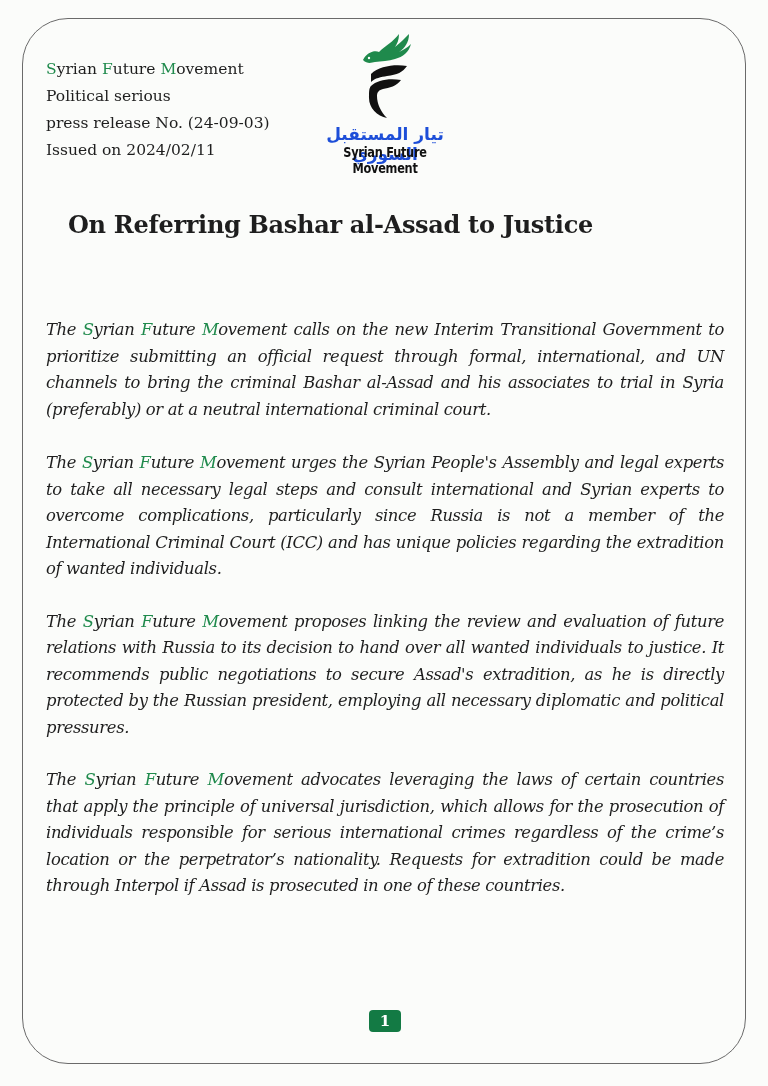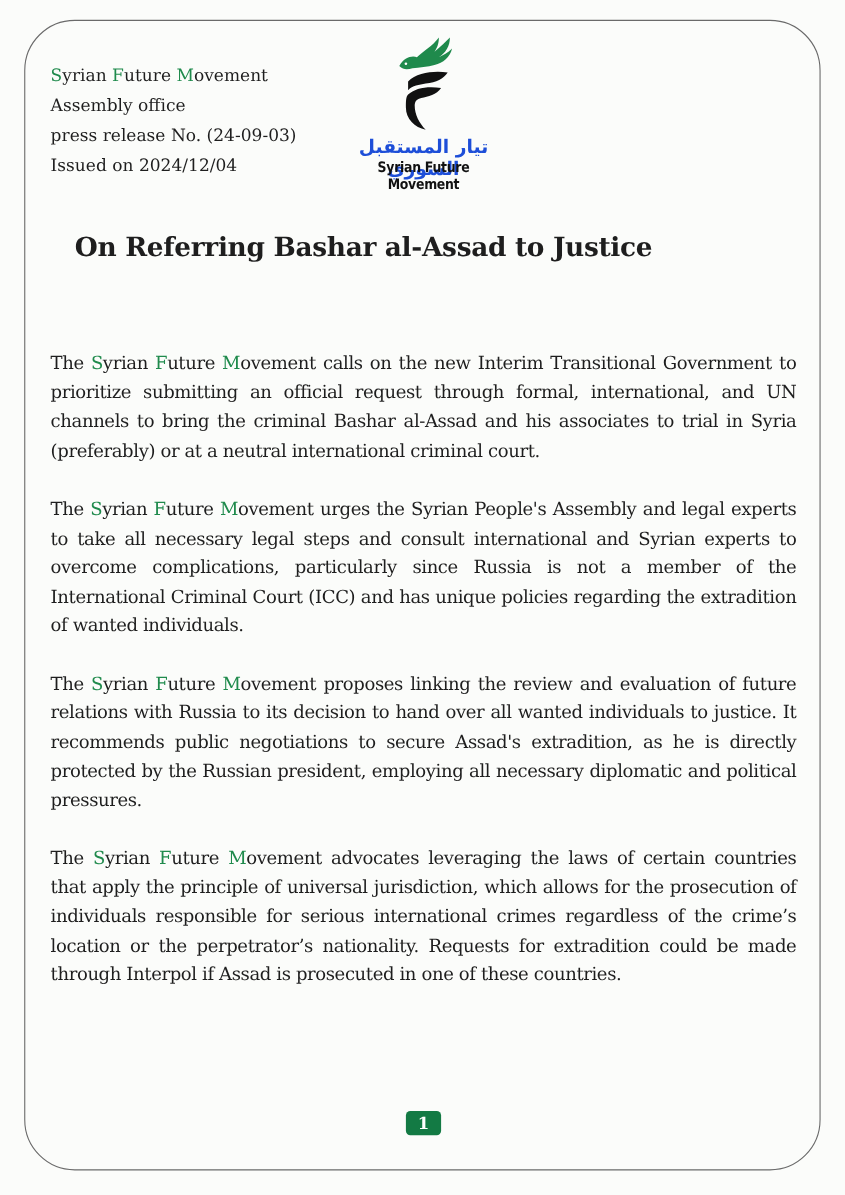--- a/index.html
+++ b/index.html
@@ -39,43 +39,44 @@
     letter-spacing: -0.3px; line-height: 16px; transform: scaleX(0.86); transform-origin: center;
   }
   .title {
     position: absolute; left: 0; top: 210px; width: 661px; text-align: center;
     font-weight: bold; font-size: 24px; color: #1e1e1e; letter-spacing: -0.3px;
   }
   .body-text {
     position: absolute; left: 46px; top: 317px; width: 678px;
     font-size: 16.4px; line-height: 26.5px; text-align: justify;
     letter-spacing: -0.35px;
+    font-style: italic;
   }
   .body-text p { margin: 0 0 26px 0; }
   .body-text p:nth-child(1) { margin-bottom: 27px; }
   .page-number {
     position: absolute; left: 369px; top: 1010px;
     width: 32px; height: 22px; border-radius: 4px;
     background: #137a44; color: #ffffff;
     font-family: "DejaVu Serif", serif; font-weight: bold; font-size: 15px;
     text-align: center; line-height: 22px;
   }
 </style>
 </head>
 <body>
 
 <div class="page-frame"></div>
 
 <div class="header-info">
   <div>
     <span class="green">S</span><span>yrian </span><span class="green">F</span><span>uture </span><span class="green">M</span><span>ovement</span>
   </div>
-  <div>Assembly office</div>
+  <div>Political serious</div>
   <div>press release No. (24-09-03)</div>
-  <div>Issued on 2024/12/04</div>
+  <div>Issued on 2024/02/11</div>
 </div>
 
 <div class="logo">
   <svg class="logo-mark" viewBox="0 0 60 92">
 
     <path d="M6 30 C10 22 18 20 22 22 C28 16 36 12 42 4 C42 10 40 14 38 17 C44 12 48 8 52 4 C52 12 48 18 42 22 C46 20 50 18 54 14 C52 22 46 27 38 29 C32 31 24 31 18 32 C14 33 10 34 6 30 Z" fill="#1f8a4c"></path>
     <circle cx="12" cy="28" r="1.2" fill="#fff"></circle>
 
     <path d="M14 44 C22 36 38 34 50 36 C46 42 40 45 30 46 C24 47 18 48 14 52 Z" fill="#111"></path>
     <path d="M14 56 C20 50 32 48 44 50 C40 56 32 58 26 59 C22 60 20 62 20 66 C20 74 24 82 30 88 C20 86 12 78 12 68 C12 62 12 58 14 56 Z" fill="#111"></path>

